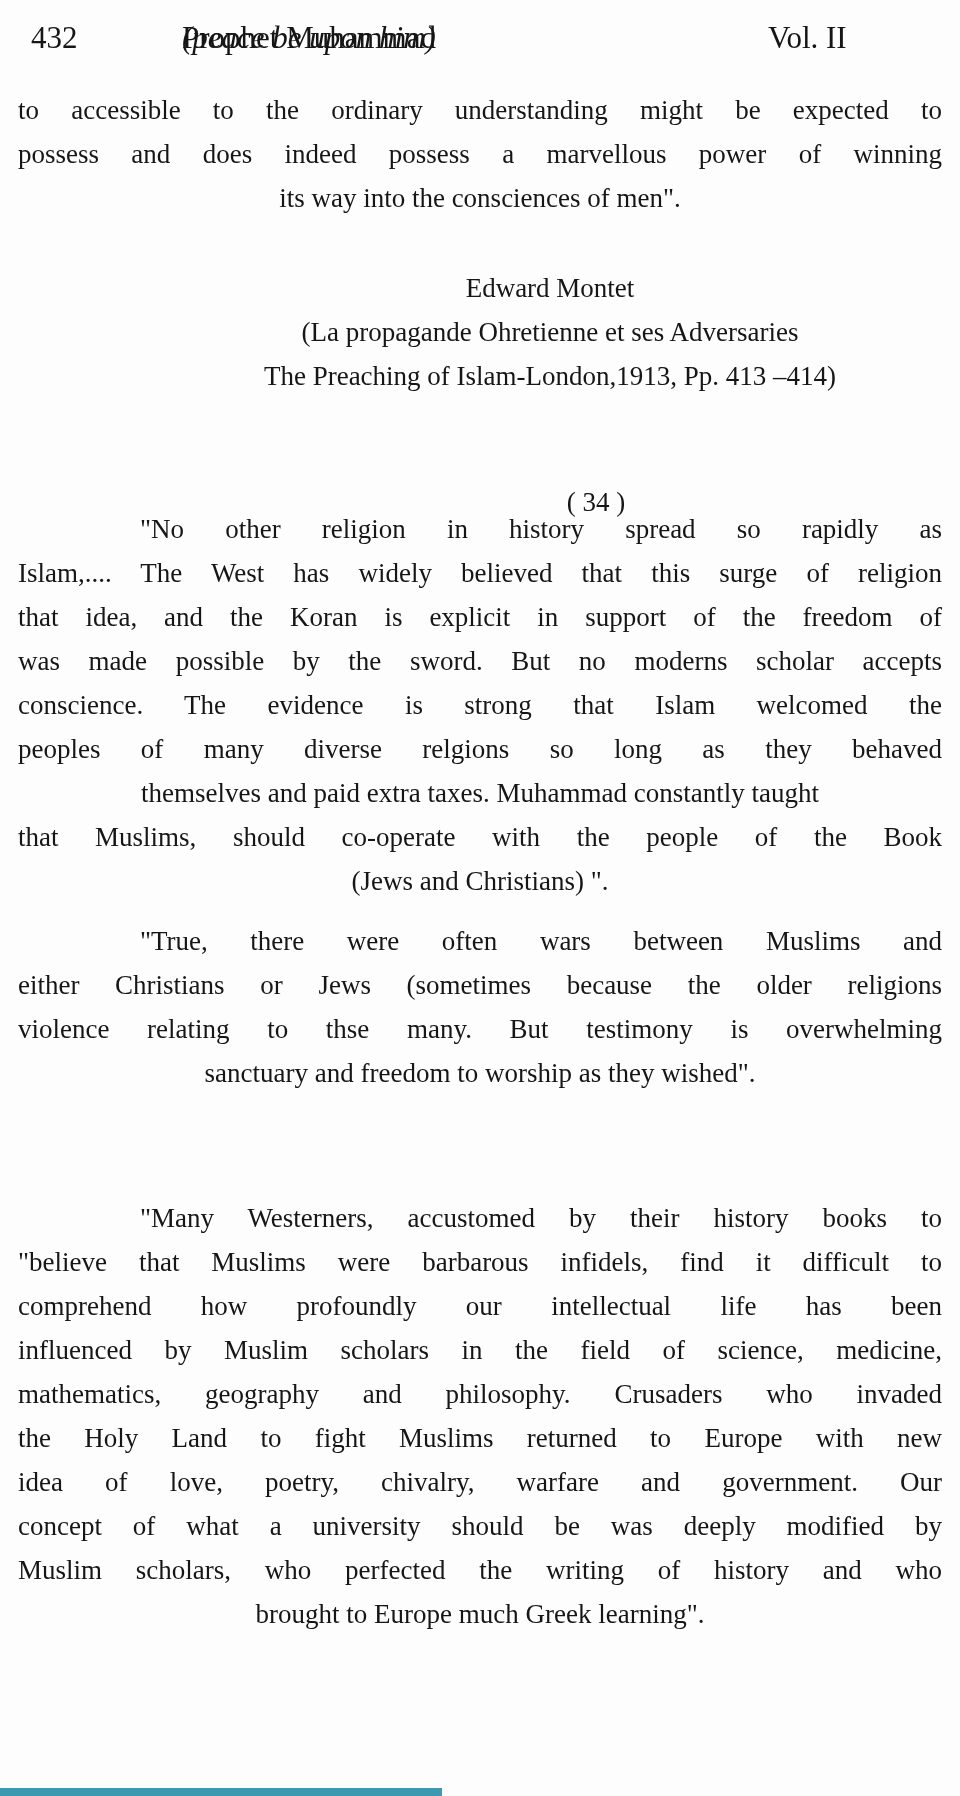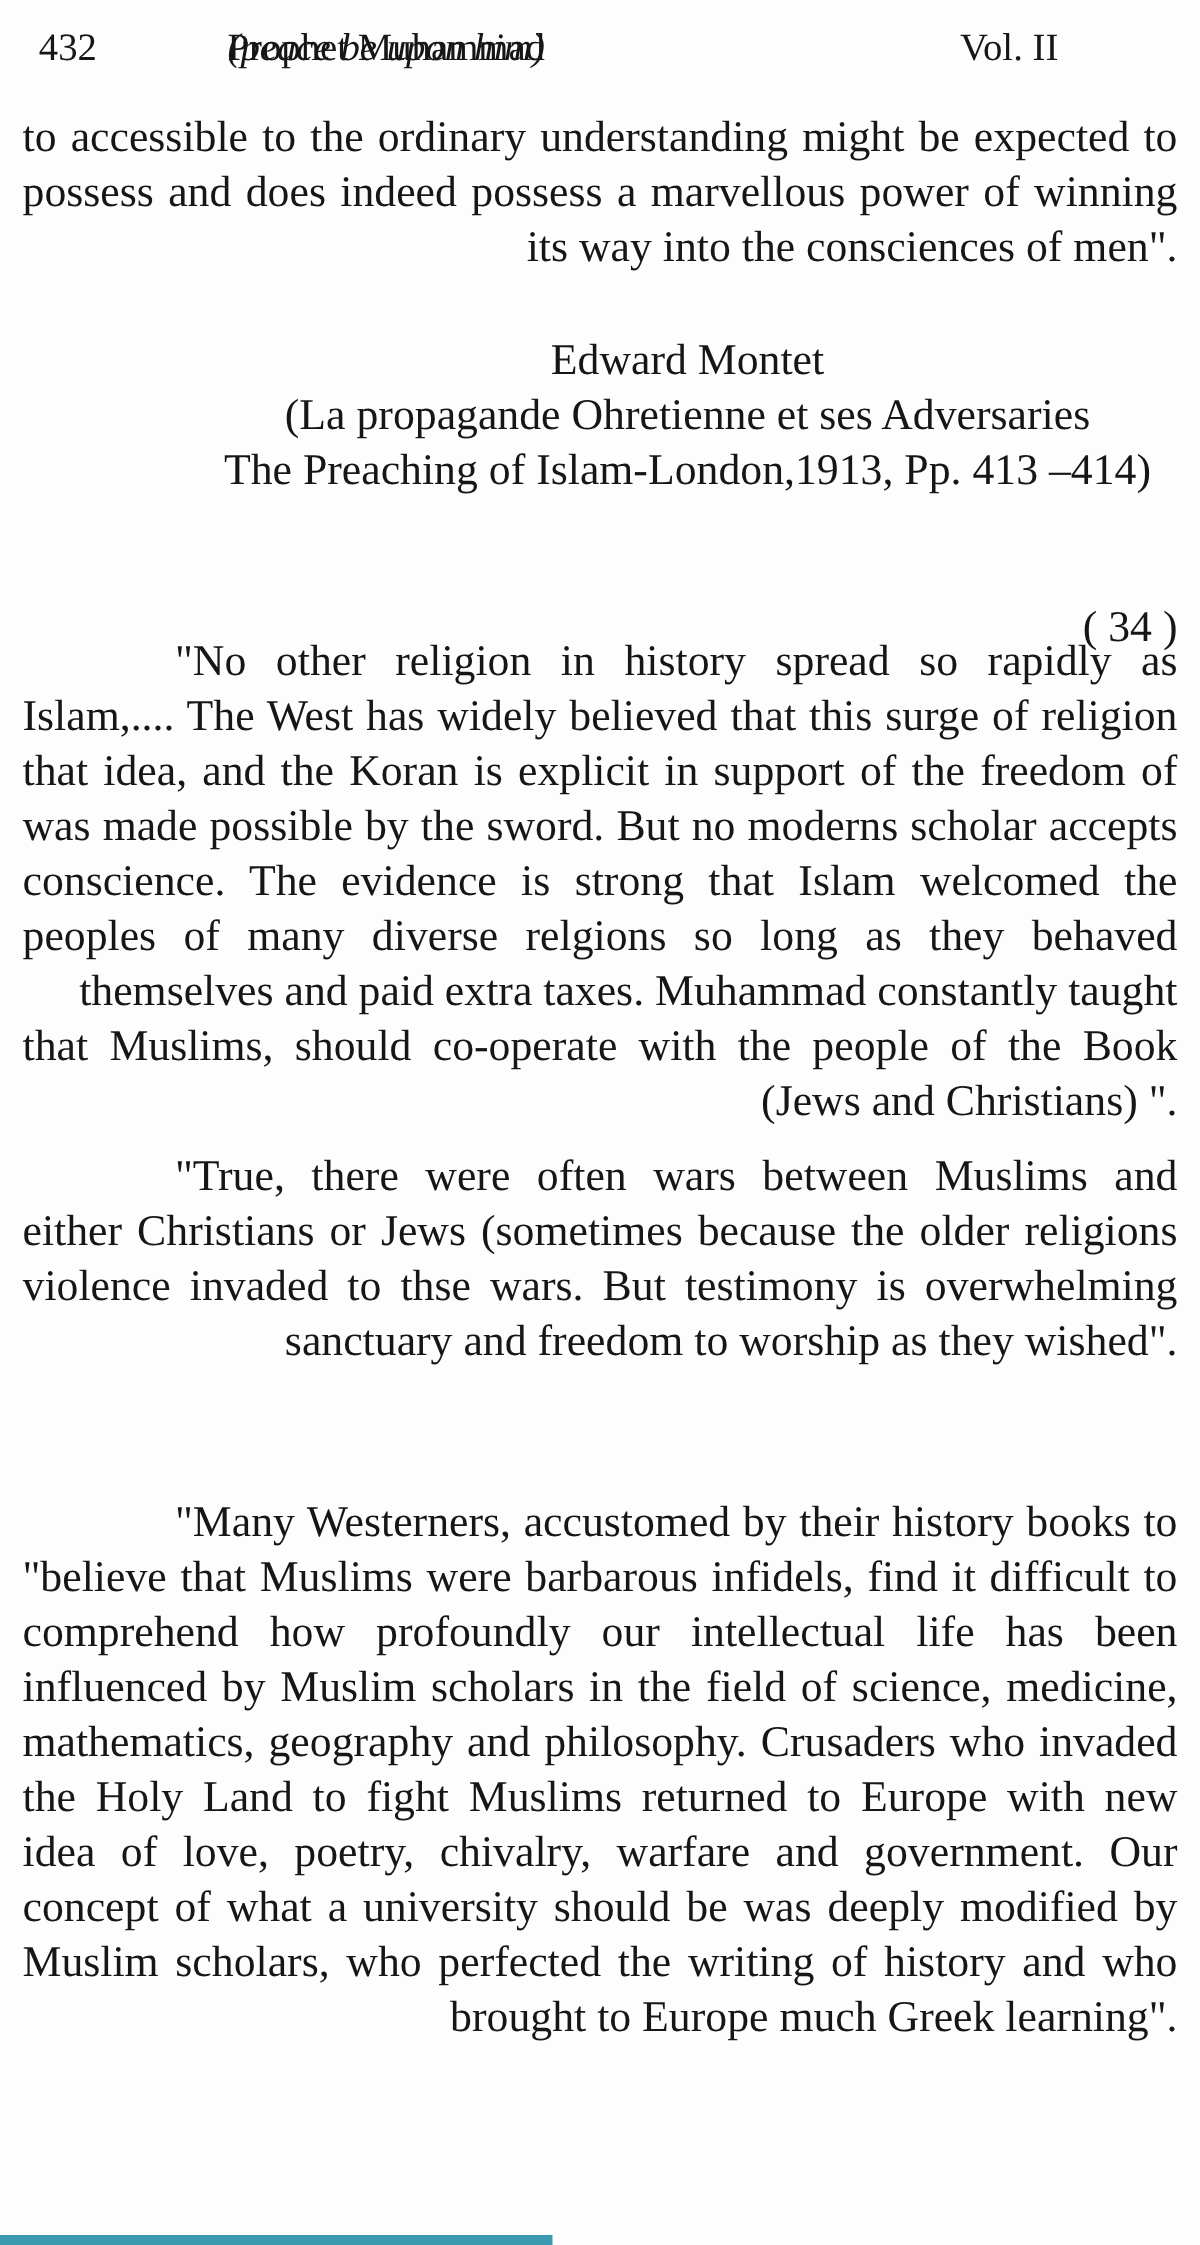--- a/index.html
+++ b/index.html
@@ -10,32 +10,32 @@
     color:#161616;
     position:relative;
     overflow:hidden;
   }
   .page{position:absolute;inset:0;}
   .block{
     position:absolute;left:18px;right:18px;
   }
   .line{
     height:44px;line-height:44px;
-    font-size:35px;
+    font-size:27px;
     overflow:hidden;
     white-space:nowrap;
   }
   
   .jl{
     white-space:normal;
     text-align:justify;
     text-align-last:justify;
     word-spacing:-2px;
   }
-  .nl{text-align:right;}
+  .nl{text-align:center;}
   .indent-first .line:first-child{padding-left:122px;}
   .attrib{
     text-align:center;
     padding-left:140px;
   }
   .attrib .line{text-align:center;white-space:nowrap;}
   .sec{
     padding-left:232px;
   }
   .hdr{position:absolute;top:16px;left:0;right:0;height:44px;}
@@ -93,21 +93,21 @@
       <div class="line jl">conscience. The evidence is strong that Islam welcomed the</div>
       <div class="line jl">peoples of many diverse relgions so long as they behaved</div>
       <div class="line nl">themselves and paid extra taxes. Muhammad constantly taught</div>
       <div class="line jl">that Muslims, should co-operate with the people of the Book</div>
       <div class="line nl">(Jews and Christians) ".</div>
     </div>
 
   <div class="block indent-first" style="top:919px">
       <div class="line jl">"True, there were often wars between Muslims and</div>
       <div class="line jl">either Christians or Jews (sometimes because the older religions</div>
-      <div class="line jl">violence invaded to thse wars. But testimony is overwhelming</div>
+      <div class="line jl">violence relating to thse many. But testimony is overwhelming</div>
       <div class="line nl">sanctuary and freedom to worship as they wished".</div>
     </div>
 
   <div class="block indent-first" style="top:1196px">
       <div class="line jl">"Many Westerners, accustomed by their history books to</div>
       <div class="line jl">"believe that Muslims were barbarous infidels, find it difficult to</div>
       <div class="line jl">comprehend how profoundly our intellectual life has been</div>
       <div class="line jl">influenced by Muslim scholars in the field of science, medicine,</div>
       <div class="line jl">mathematics, geography and philosophy. Crusaders who invaded</div>
       <div class="line jl">the Holy Land to fight Muslims returned to Europe with new</div>

